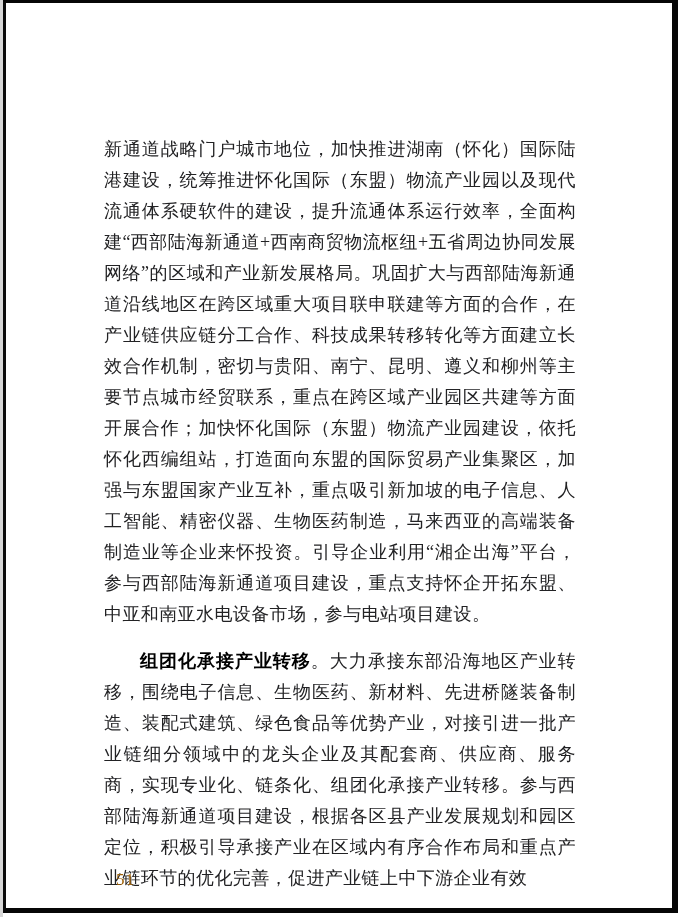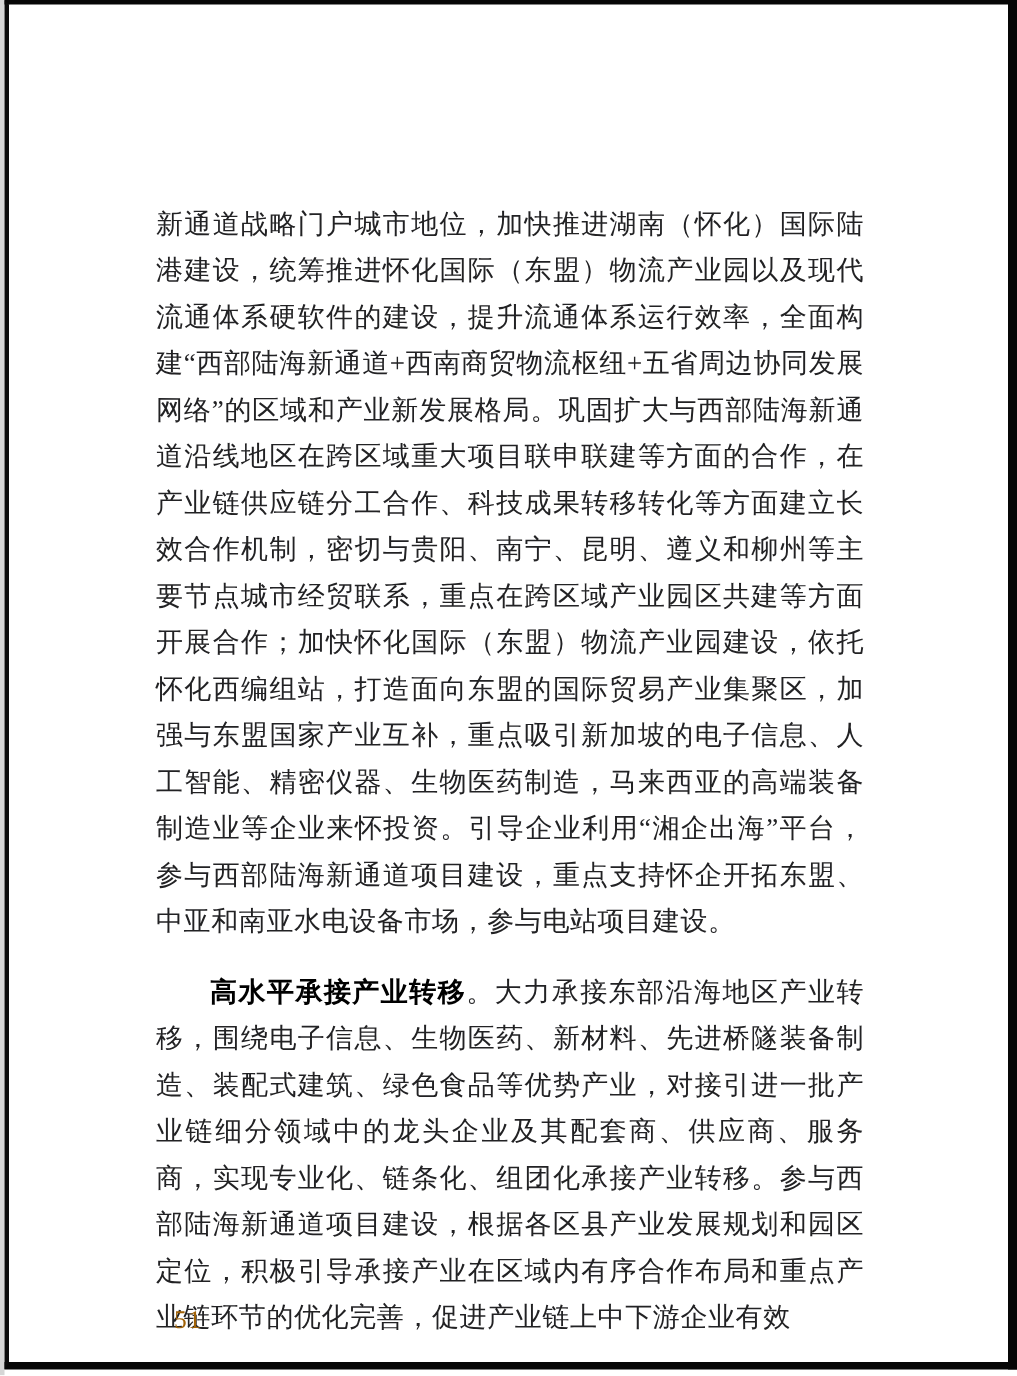--- a/index.html
+++ b/index.html
@@ -66,17 +66,17 @@
 </style>
 </head>
 <body>
 
 <div class="stage">
   <div class="edge-left"></div>
   <div class="page-frame"></div>
 
   <div class="text-block">
     <p>新通道战略门户城市地位，加快推进湖南（怀化）国际陆港建设，统筹推进怀化国际（东盟）物流产业园以及现代流通体系硬软件的建设，提升流通体系运行效率，全面构建“西部陆海新通道+西南商贸物流枢纽+五省周边协同发展网络”的区域和产业新发展格局。巩固扩大与西部陆海新通道沿线地区在跨区域重大项目联申联建等方面的合作，在产业链供应链分工合作、科技成果转移转化等方面建立长效合作机制，密切与贵阳、南宁、昆明、遵义和柳州等主要节点城市经贸联系，重点在跨区域产业园区共建等方面开展合作；加快怀化国际（东盟）物流产业园建设，依托怀化西编组站，打造面向东盟的国际贸易产业集聚区，加强与东盟国家产业互补，重点吸引新加坡的电子信息、人工智能、精密仪器、生物医药制造，马来西亚的高端装备制造业等企业来怀投资。引导企业利用“湘企出海”平台，参与西部陆海新通道项目建设，重点支持怀企开拓东盟、中亚和南亚水电设备市场，参与电站项目建设。</p>
-    <p class="para-indent"><span class="lead-bold">高水平承接产业转移</span><span>。大力承接东部沿海地区产业转移，围绕电子信息、生物医药、新材料、先进桥隧装备制造、装配式建筑、绿色食品等优势产业，对接引进一批产业链细分领域中的龙头企业及其配套商、供应商、服务商，实现专业化、链条化、组团化承接产业转移。参与西部陆海新通道项目建设，根据各区县产业发展规划和园区定位，积极引导承接产业在区域内有序合作布局和重点产业链环节的优化完善，促进产业链上中下游企业有效</span></p>
+    <p class="para-indent"><span class="lead-bold">组团化承接产业转移</span><span>。大力承接东部沿海地区产业转移，围绕电子信息、生物医药、新材料、先进桥隧装备制造、装配式建筑、绿色食品等优势产业，对接引进一批产业链细分领域中的龙头企业及其配套商、供应商、服务商，实现专业化、链条化、组团化承接产业转移。参与西部陆海新通道项目建设，根据各区县产业发展规划和园区定位，积极引导承接产业在区域内有序合作布局和重点产业链环节的优化完善，促进产业链上中下游企业有效</span></p>
   </div>
 
   <div class="page-number">51</div>
 </div>
 
 </body></html>

